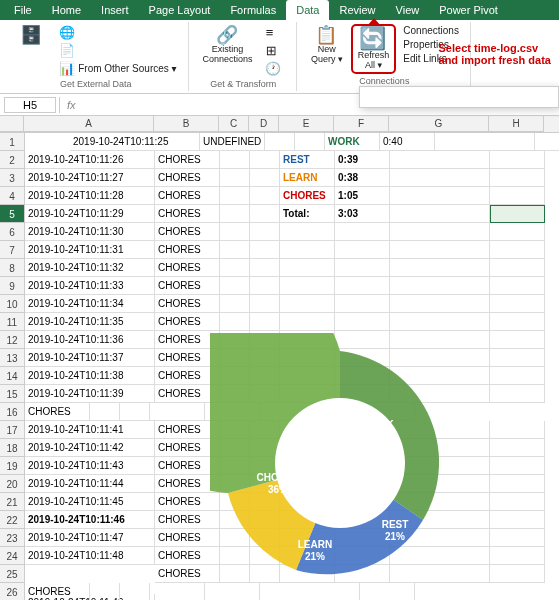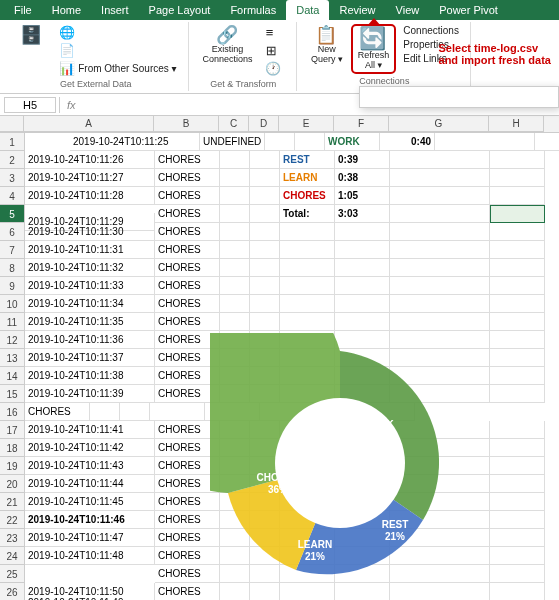--- a/index.html
+++ b/index.html
@@ -240,21 +240,21 @@
           <text x="68" y="148" font-size="10" font-weight="bold" fill="#fff" text-anchor="middle">CHORES</text>
           <text x="68" y="160" font-size="10" font-weight="bold" fill="#fff" text-anchor="middle">36%</text>
         </svg>
       </div>
     <div class="sheet-row">
           <div class="cell" style="min-width: 130px; width: 130px; margin-left: 45px;">2019-10-24T10:11:25</div>
           <div class="cell" style="min-width: 65px; width: 65px;">UNDEFINED</div>
           <div class="cell" style="min-width: 30px; width: 30px;"></div>
           <div class="cell" style="min-width: 30px; width: 30px;"></div>
           <div class="cell" style="min-width: 55px; width: 55px; color: rgb(33, 115, 70); font-weight: bold;">WORK</div>
-          <div class="cell" style="min-width: 55px; width: 55px; font-weight: bold; text-align: right;">0:40</div>
+          <div class="cell" style="min-width: 55px; width: 55px; font-weight: normal;">0:40</div>
           <div class="cell" style="min-width: 100px; width: 100px;"></div>
           <div class="cell" style="min-width: 55px; width: 55px;"></div>
         </div>
         <div class="sheet-row">
           <div class="cell" style="min-width: 130px; width: 130px;">2019-10-24T10:11:26</div>
           <div class="cell" style="min-width: 65px; width: 65px;">CHORES</div>
           <div class="cell" style="min-width: 30px; width: 30px;"></div>
           <div class="cell" style="min-width: 30px; width: 30px;"></div>
           <div class="cell" style="min-width: 55px; width: 55px; color: rgb(31, 92, 158); font-weight: bold;">REST</div>
           <div class="cell" style="min-width: 55px; width: 55px; font-weight: bold;">0:39</div>
@@ -275,21 +275,21 @@
           <div class="cell" style="min-width: 130px; width: 130px;">2019-10-24T10:11:28</div>
           <div class="cell" style="min-width: 65px; width: 65px;">CHORES</div>
           <div class="cell" style="min-width: 30px; width: 30px;"></div>
           <div class="cell" style="min-width: 30px; width: 30px;"></div>
           <div class="cell" style="min-width: 55px; width: 55px; color: rgb(204, 0, 0); font-weight: bold;">CHORES</div>
           <div class="cell" style="min-width: 55px; width: 55px; font-weight: bold;">1:05</div>
           <div class="cell" style="min-width: 100px; width: 100px;"></div>
           <div class="cell" style="min-width: 55px; width: 55px;"></div>
         </div>
         <div class="sheet-row">
-          <div class="cell" style="min-width: 130px; width: 130px; margin-top: 8px;">2019-10-24T10:11:29</div>
+          <div class="cell" style="min-width: 130px; width: 130px;">2019-10-24T10:11:29</div>
           <div class="cell" style="min-width: 65px; width: 65px;">CHORES</div>
           <div class="cell" style="min-width: 30px; width: 30px;"></div>
           <div class="cell" style="min-width: 30px; width: 30px;"></div>
           <div class="cell" style="min-width: 55px; width: 55px; font-weight: bold;">Total:</div>
           <div class="cell" style="min-width: 55px; width: 55px; font-weight: bold;">3:03</div>
           <div class="cell" style="min-width: 100px; width: 100px;"></div>
           <div class="cell selected" style="min-width: 55px; width: 55px;"></div>
         </div>
         <div class="sheet-row">
           <div class="cell" style="min-width: 130px; width: 130px;">2019-10-24T10:11:30</div>
@@ -484,21 +484,20 @@
           <div class="cell" style="min-width: 130px; width: 130px; margin-top: 29px;">2019-10-24T10:11:49</div>
           <div class="cell" style="min-width: 65px; width: 65px;">CHORES</div>
           <div class="cell" style="min-width: 30px; width: 30px;"></div>
           <div class="cell" style="min-width: 30px; width: 30px;"></div>
           <div class="cell" style="min-width: 55px; width: 55px;"></div>
           <div class="cell" style="min-width: 55px; width: 55px;"></div>
           <div class="cell" style="min-width: 100px; width: 100px;"></div>
           <div class="cell" style="min-width: 55px; width: 55px;"></div>
         </div>
         <div class="sheet-row">
-          <div class="cell" style="min-width: 130px; width: 130px;">2019-10-24T10:11:50</div>
           <div class="cell" style="min-width: 65px; width: 65px;">CHORES</div>
           <div class="cell" style="min-width: 30px; width: 30px;"></div>
           <div class="cell" style="min-width: 30px; width: 30px;"></div>
           <div class="cell" style="min-width: 55px; width: 55px;"></div>
           <div class="cell" style="min-width: 55px; width: 55px;"></div>
           <div class="cell" style="min-width: 100px; width: 100px;"></div>
           <div class="cell" style="min-width: 55px; width: 55px;"></div>
         </div>
       </div>
   </div>

